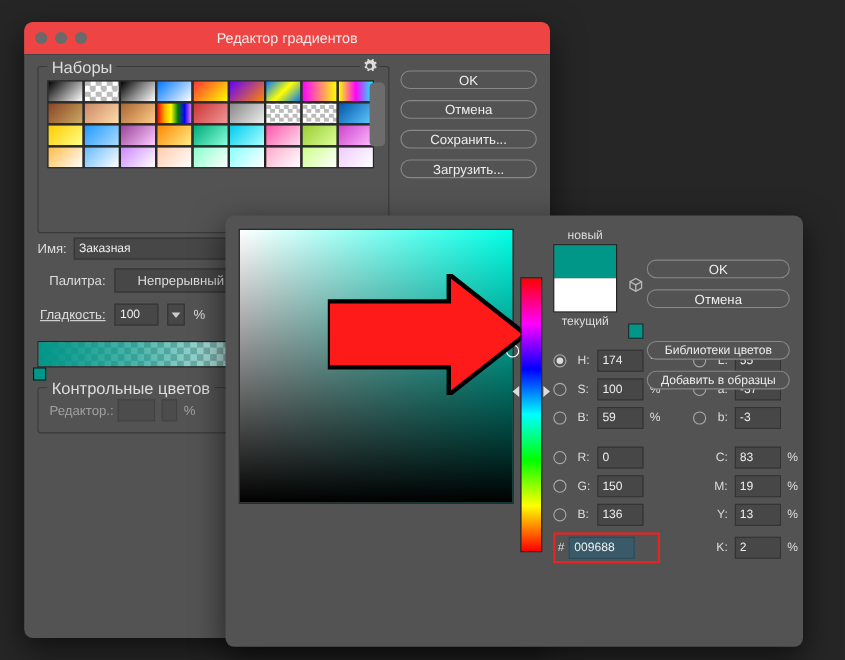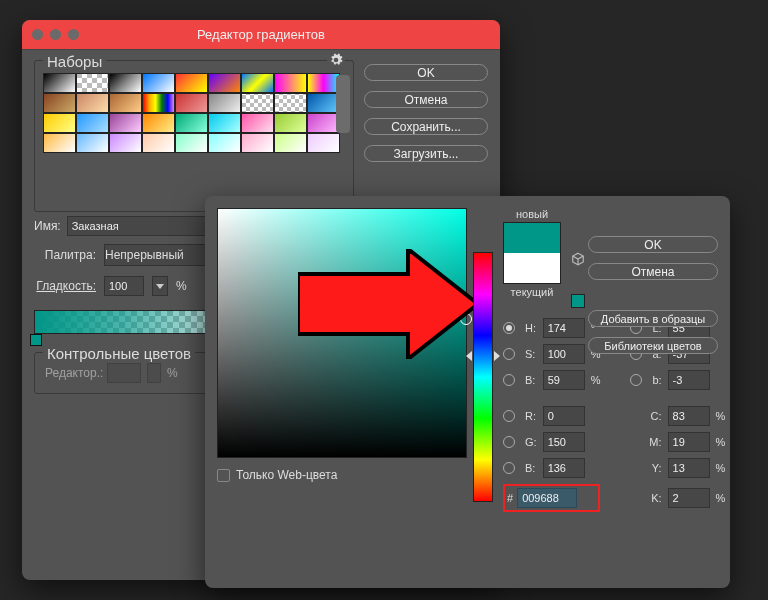--- a/index.html
+++ b/index.html
@@ -95,21 +95,21 @@
   </div>
 
   <div class="row" style="padding:4px 12px 8px;">
     <span class="lbl">Имя:</span>
     <input class="input" style="flex: 0 0 140px;" value="Заказная">
   </div>
 
   <div style="padding:0 12px;">
     <div class="row" style="gap:8px;">
       <span class="lbl" style="width:62px;">Палитра:</span>
-      <div class="row" style="background:#474747;border:1px solid #333;height:22px;padding:0 0;min-width:110px;justify-content:space-between;">
+      <div class="row" style="background:#474747;border:1px solid #333;height:22px;padding:0 20px;min-width:110px;justify-content:space-between;">
         <span>Непрерывный</span>
         <span style="border-left:4px solid transparent;border-right:4px solid transparent;border-top:5px solid #ccc;"></span>
       </div>
     </div>
     <div class="row" style="gap:8px; margin-top:10px;">
       <span class="lbl" style="width:62px;text-decoration:underline;">Гладкость:</span>
       <input class="input" style="width: 40px;" value="100">
       <div style="background:#474747;border:1px solid #333;width:16px;height:20px;display:flex;align-items:center;justify-content:center;">
         <span style="border-left:4px solid transparent;border-right:4px solid transparent;border-top:5px solid #ccc;"></span>
       </div>
@@ -143,24 +143,20 @@
       <div style="display:flex;flex-direction:column;gap:10px;">
         <div style="position:relative;width:250px;height:250px;border:1px solid #222;
           background:
             linear-gradient(to top, #000, rgba(0,0,0,0)),
             linear-gradient(to right, #fff, hsl(174,100%,50%));">
           <div style="position:absolute; right:-6px; top:104px; width:12px;height:12px;border:1.5px solid #fff;border-radius:50%;"></div>
 
           <svg style="position:absolute; left:80px; top:40px; width:180px; height:110px; pointer-events:none;" viewBox="0 0 180 110">
             <polygon points="0,25 110,25 110,0 180,55 110,110 110,85 0,85" fill="#ff1a1a" stroke="#000" stroke-width="4"></polygon>
           </svg>
-        </div>
-        <div class="row" style="gap:6px;">
-          <span class="check"></span>
-          <span>Только Web-цвета</span>
         </div>
       </div>
       <div style="position:relative;display:flex;align-items:center;">
         <div style="width:20px;height:250px;border:1px solid #222;background:linear-gradient(to bottom,red,magenta,blue,cyan,lime,yellow,red);"></div>
         <div class="mini-arrow l" style="position:absolute;left:-7px;top:143px;border-right:6px solid #ddd;border-top:5px solid transparent;border-bottom:5px solid transparent;"></div>
         <div class="mini-arrow r" style="position:absolute;right:-7px;top:143px;border-left:6px solid #ddd;border-top:5px solid transparent;border-bottom:5px solid transparent;"></div>
       </div>
     </div>
 
     <div style="flex:1; display:flex; flex-direction:column;">
@@ -272,16 +268,16 @@
         <input class="input" value="2" style="">
         <span>%</span>
       </div>
     </div>
 
   </div>
   <div style="position:absolute; right:12px; top:40px; width:130px; display:flex; flex-direction:column; gap:10px;">
     <div class="btn">OK</div>
     <div class="btn">Отмена</div>
     <div style="height:10px;"></div>
+    <div class="btn" style="font-size:11px;">Библиотеки цветов</div>
     <div class="btn" style="font-size:11px;">Добавить в образцы</div>
-    <div class="btn" style="font-size:11px;">Библиотеки цветов</div>
   </div>
 </div>
 
 </body></html>

